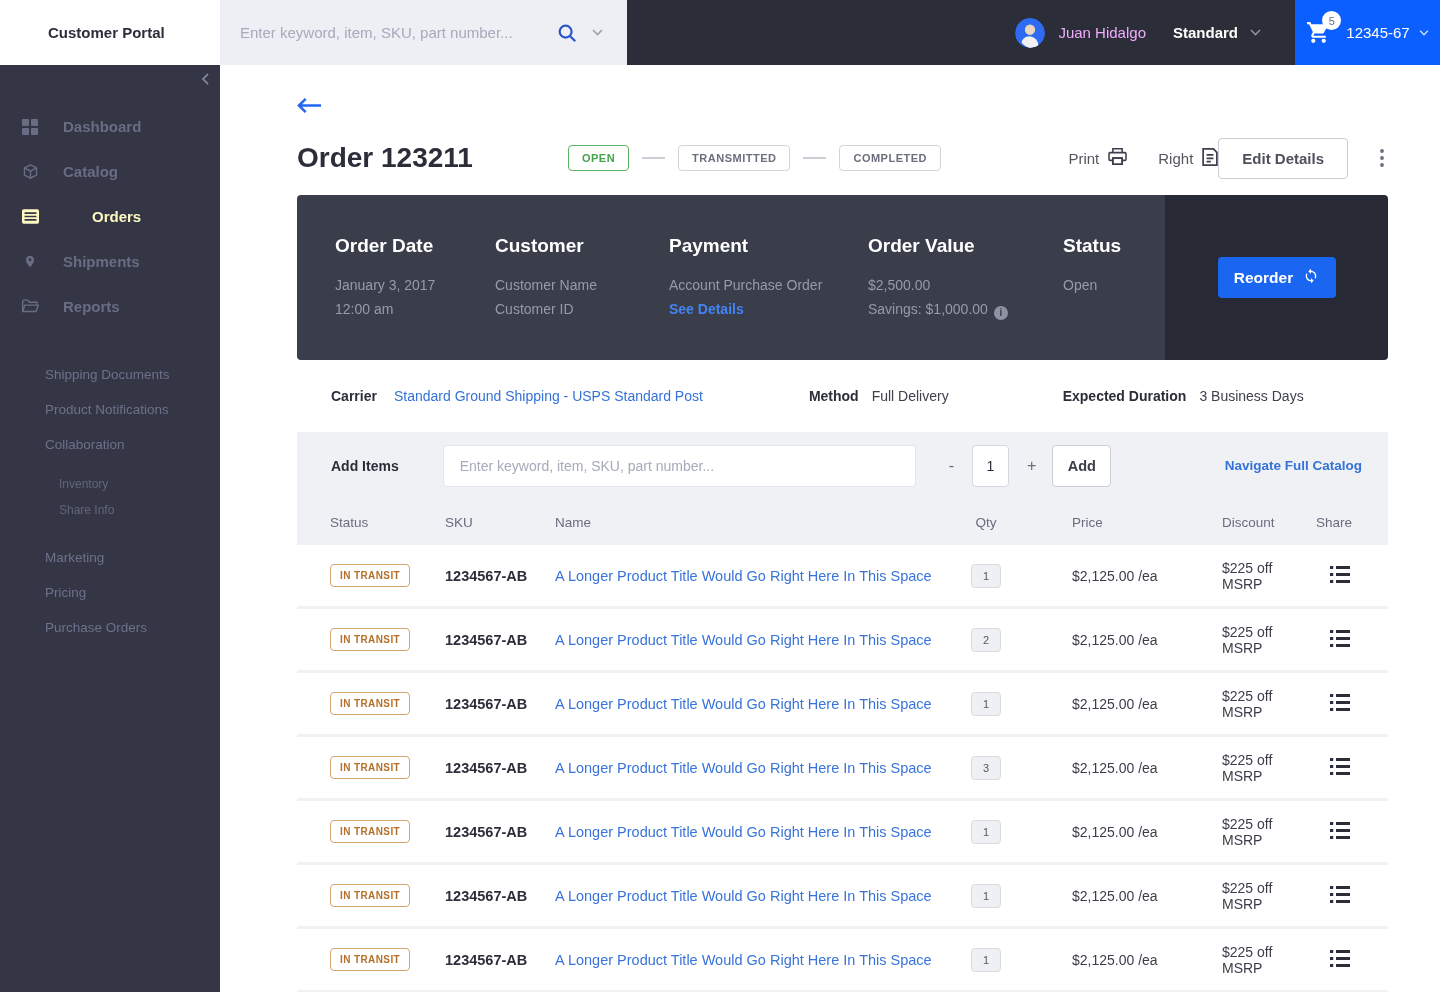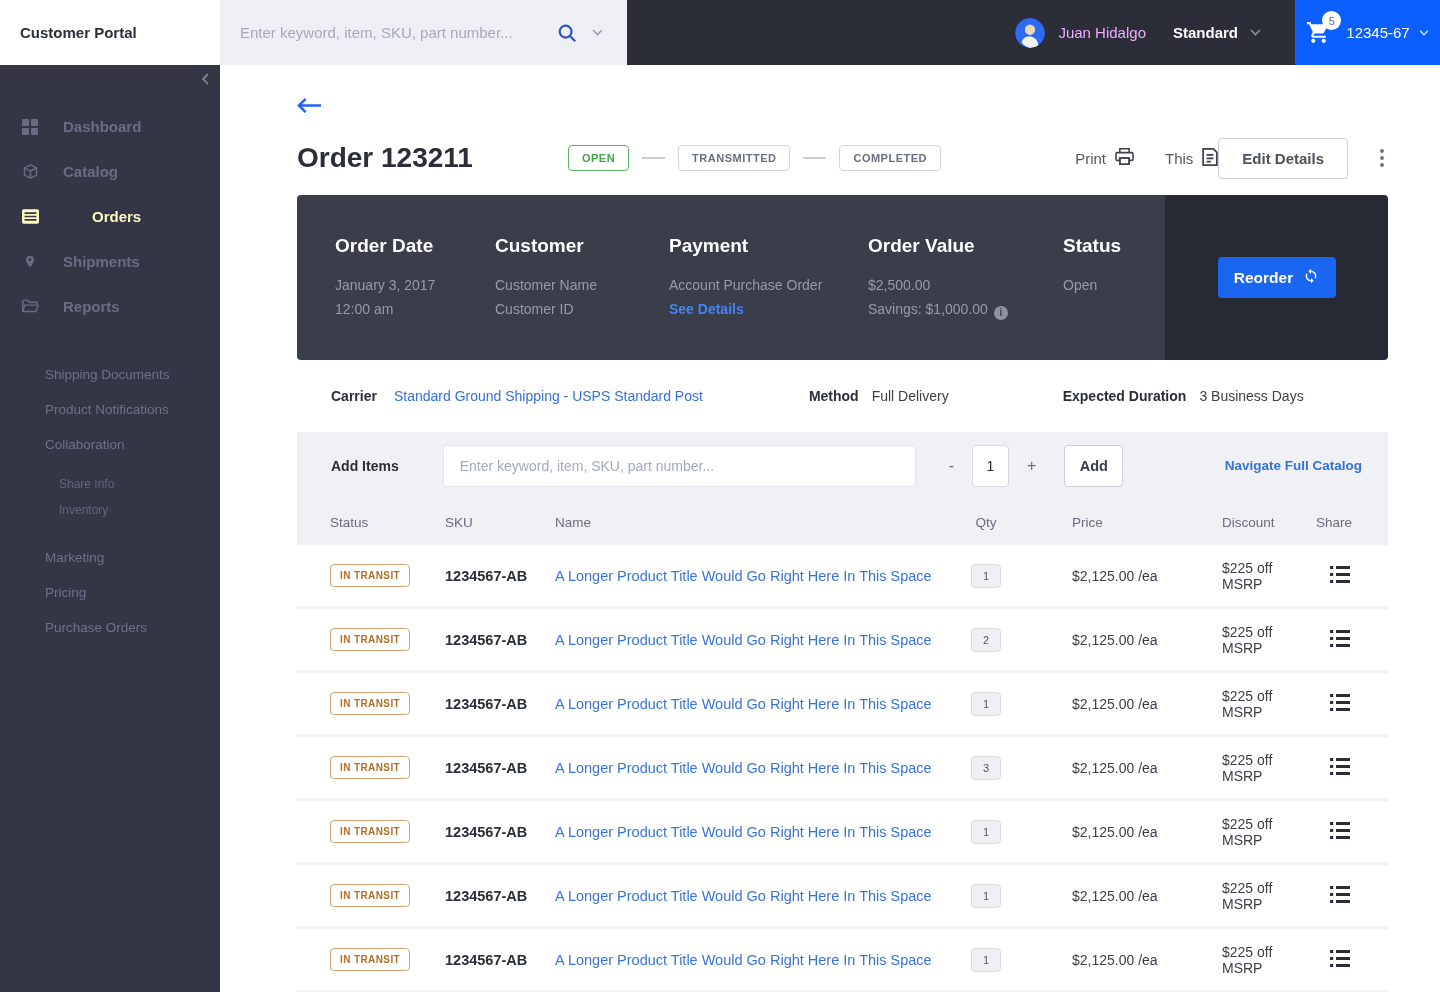--- a/index.html
+++ b/index.html
@@ -4,21 +4,21 @@
 <style>
   * { margin:0; padding:0; box-sizing:border-box; }
   html,body { width:1440px; height:992px; overflow:hidden; }
   body { font-family:"Liberation Sans","DejaVu Sans",sans-serif; background:#fff; color:#2b2d38; }
   a { text-decoration:none; cursor:pointer; }
   button { font-family:inherit; cursor:pointer; }
   input { font-family:inherit; }
 
   
   .topbar { display:flex; height:65px; }
-  .brand { width:220px; background:#fff; display:flex; align-items:center; padding-left:20px; font-size:15px; font-weight:700; color:#2c2e3a; }
+  .brand { width:220px; background:#fff; display:flex; align-items:center; padding-left:48px; font-size:15px; font-weight:700; color:#2c2e3a; }
   .searchbar { width:407px; background:#edeff4; display:flex; align-items:center; padding:0 24px 0 20px; }
   .searchbar input { flex:1; border:0; background:transparent; outline:none; font-size:15px; color:#3b3d49; }
   .searchbar input::placeholder { color:#a6aaba; }
   .search-icon { display:flex; margin-left:10px; cursor:pointer; }
   .search-chevron { margin-left:14px; color:#9aa0b0; display:flex; cursor:pointer; }
   .topdark { flex:1; background:#2b2d39; display:flex; align-items:center; justify-content:flex-end; padding-right:34px; }
   .avatar { width:30px; height:30px; border-radius:50%; overflow:hidden; flex:none; cursor:pointer; }
   .user-name { color:#f0abfc; font-size:15px; margin-left:13px; cursor:pointer; }
   .org-name { color:#fff; font-size:15px; font-weight:700; margin-left:27px; cursor:pointer; }
   .org-chevron { color:#8d90a0; margin-left:12px; display:flex; cursor:pointer; }
@@ -81,21 +81,21 @@
   
   .commerce { background:#f0f1f5; height:562px; }
   .add-row { height:67px; display:flex; align-items:center; padding:0 26px 0 34px; }
   .add-label { font-size:14px; font-weight:700; color:#2b2d38; }
   .add-input { width:473px; height:42px; margin-left:44px; background:#fff; border:1px solid #e3e5ec; border-radius:4px; padding:0 16px; font-size:14px; color:#3b3d49; outline:none; }
   .add-input::placeholder { color:#a6aaba; }
   .stepper-btn { background:none; border:none; color:#6b6c7e; font-size:16px; padding:4px; }
   .minus-btn { margin-left:29px; }
   .qty-input { width:37px; height:42px; margin-left:14px; text-align:center; border:1px solid #d5d8e0; border-radius:4px; font-size:14px; color:#2b2d38; background:#fff; outline:none; }
   .plus-btn { margin-left:14px; }
-  .add-btn { margin-left:24px; width:59px; height:42px; background:#fff; border:1px solid #ccced6; border-radius:4px; font-size:14.5px; font-weight:600; color:#3b3d49; }
+  .add-btn { margin-left:12px; width:59px; height:42px; background:#fff; border:1px solid #ccced6; border-radius:4px; font-size:14.5px; font-weight:600; color:#3b3d49; }
   .catalog-link { margin-left:auto; color:#3572d8; font-size:13.5px; font-weight:600; }
 
   .tgrid { display:grid; grid-template-columns:115px 110px 385px 92px 140px 140px 1fr; padding:0 33px; align-items:center; }
   .thead { height:46px; color:#6b6c7e; font-size:13.5px; }
   .col-qty { text-align:center; }
   .col-price, .col-discount { padding-left:40px; }
   .col-discount { padding-left:50px; }
   .col-docs { text-align:right; padding-right:3px; }
   .trow { background:#fff; height:61px; margin-bottom:3px; }
   .transit-badge { display:inline-block; font-size:10px; font-weight:700; letter-spacing:.4px; color:#b4702b; border:1px solid #d4a471; border-radius:4px; padding:5px 9px; }
@@ -216,22 +216,22 @@
       </div>
     </div>
 
     <div class="nav2">
       <div class="nav2-item">Shipping Documents</div>
       <div class="nav2-item">Product Notifications</div>
       <div class="nav2-item">Collaboration</div>
     </div>
 
     <div class="nav3">
+      <div class="nav3-item">Inventory</div>
       <div class="nav3-item">Share Info</div>
-      <div class="nav3-item">Inventory</div>
     </div>
 
     <div class="nav2 nav4">
       <div class="nav2-item">Marketing</div>
       <div class="nav2-item">Pricing</div>
       <div class="nav2-item">Purchase Orders</div>
     </div>
   </div>
 
   <div class="main">
@@ -259,21 +259,21 @@
           <span>
             <svg width="19" height="17" viewBox="0 0 24 22" fill="none" stroke="#3d3f4c" stroke-width="2">
                 <path d="M6 6V1h12v5"></path>
                 <rect x="1" y="6" width="22" height="10" rx="1.5"></rect>
                 <path d="M6 13h12v8H6z" fill="#fff"></path>
                 <path d="M6 13h12v8H6z"></path>
               </svg>
           </span>
         </span>
         <span class="action-link action-notes">
-          <span>This</span>
+          <span>Right</span>
           <span>
             <svg width="16" height="18" viewBox="0 0 18 21" fill="none" stroke="#3d3f4c" stroke-width="2">
                 <path d="M1 1h12l4 4v15H1z"></path>
                 <path d="M5 8h8M5 12h8M5 16h5"></path>
               </svg>
           </span>
         </span>
         <button class="edit-btn">Edit Details</button>
         <span class="kebab-btn">
           <svg width="4" height="18" viewBox="0 0 4 18" fill="#6b6c7e">

